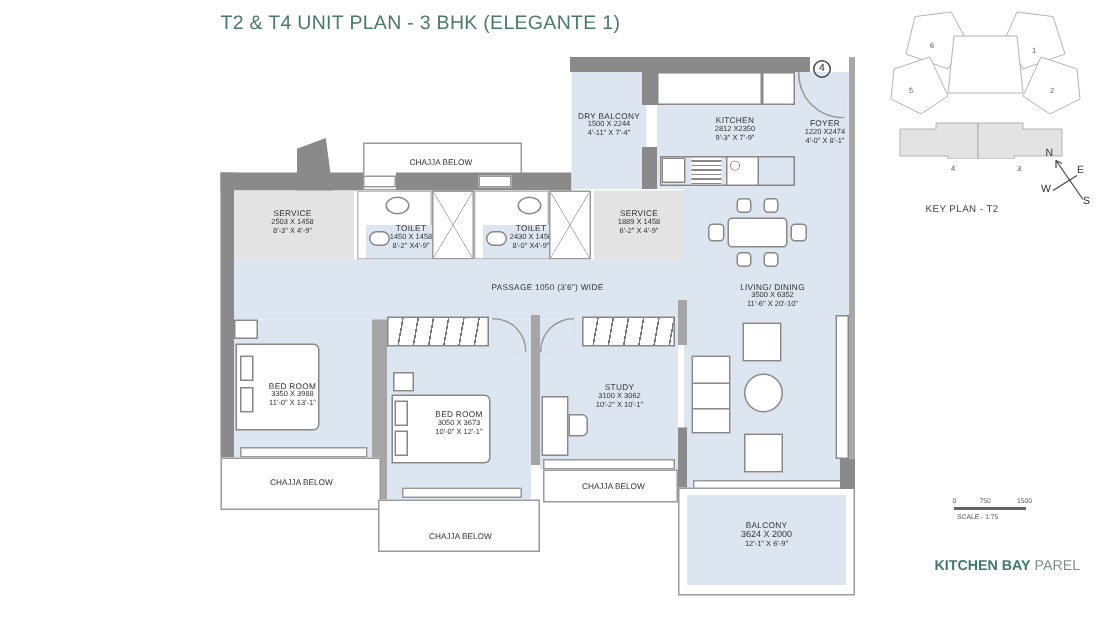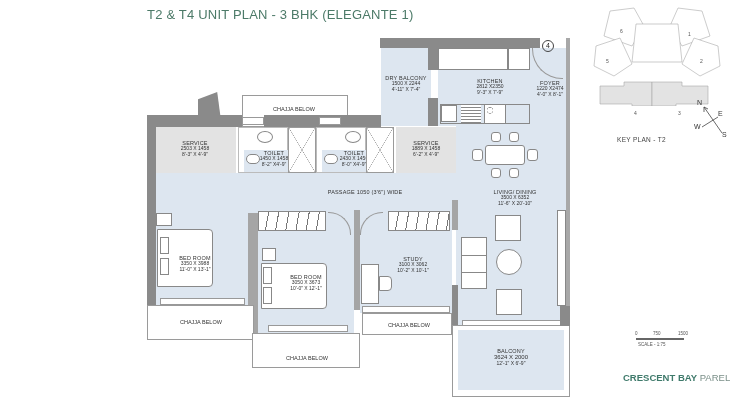--- a/index.html
+++ b/index.html
@@ -234,15 +234,15 @@
 <div class="abs scale">
   <span class="t" style="left:0;top:0;">0</span>
   <span class="t" style="left:18px;top:0;">750</span>
   <span class="t" style="left:43px;top:0;">1500</span>
   <div class="abs" style="left:1px;top:7px;width:24px;height:2px;background:#666;"></div>
   <div class="abs" style="left:25px;top:7px;width:24px;height:2px;border:0.5px solid #666;box-sizing:border-box;background:#fff;"></div>
   <span class="t" style="left:3px;top:11px;">SCALE - 1:75</span>
 </div>
 
 <div class="abs brand">
-  <span class="b1">CRESCENT BAY</span>
+  <span class="b1">KITCHEN BAY</span>
   <span class="b2">PAREL</span>
 </div>
 
 </body></html>

